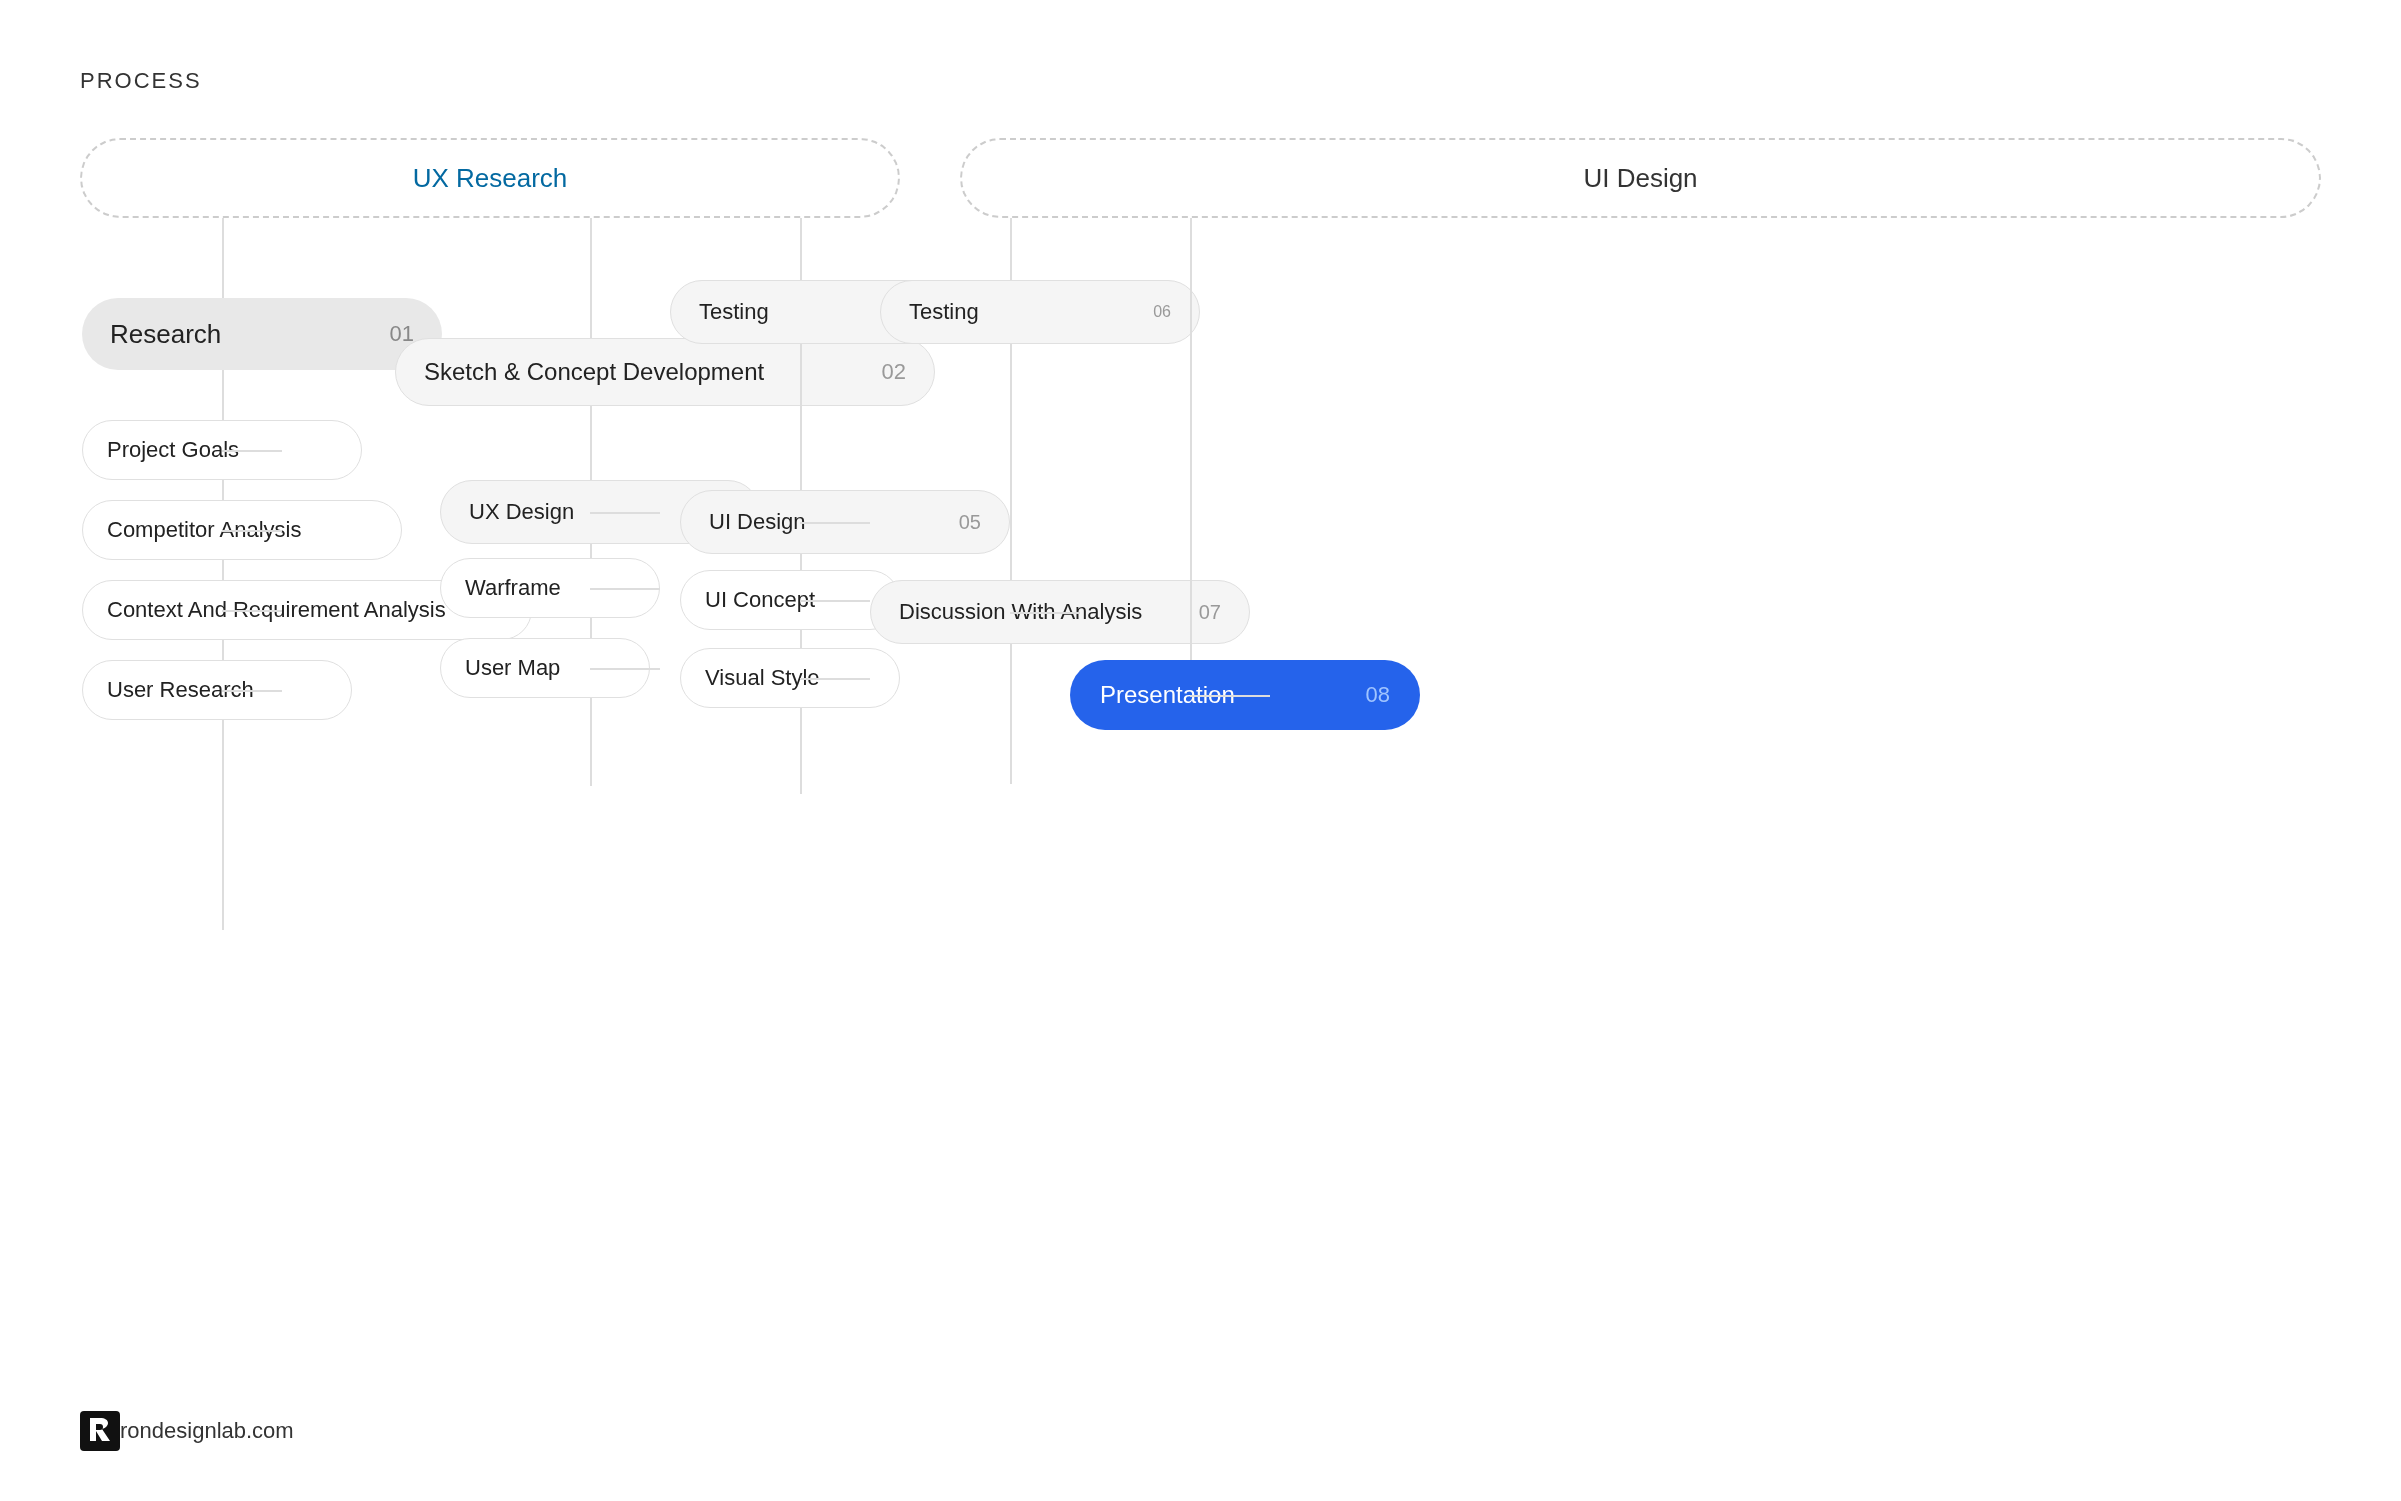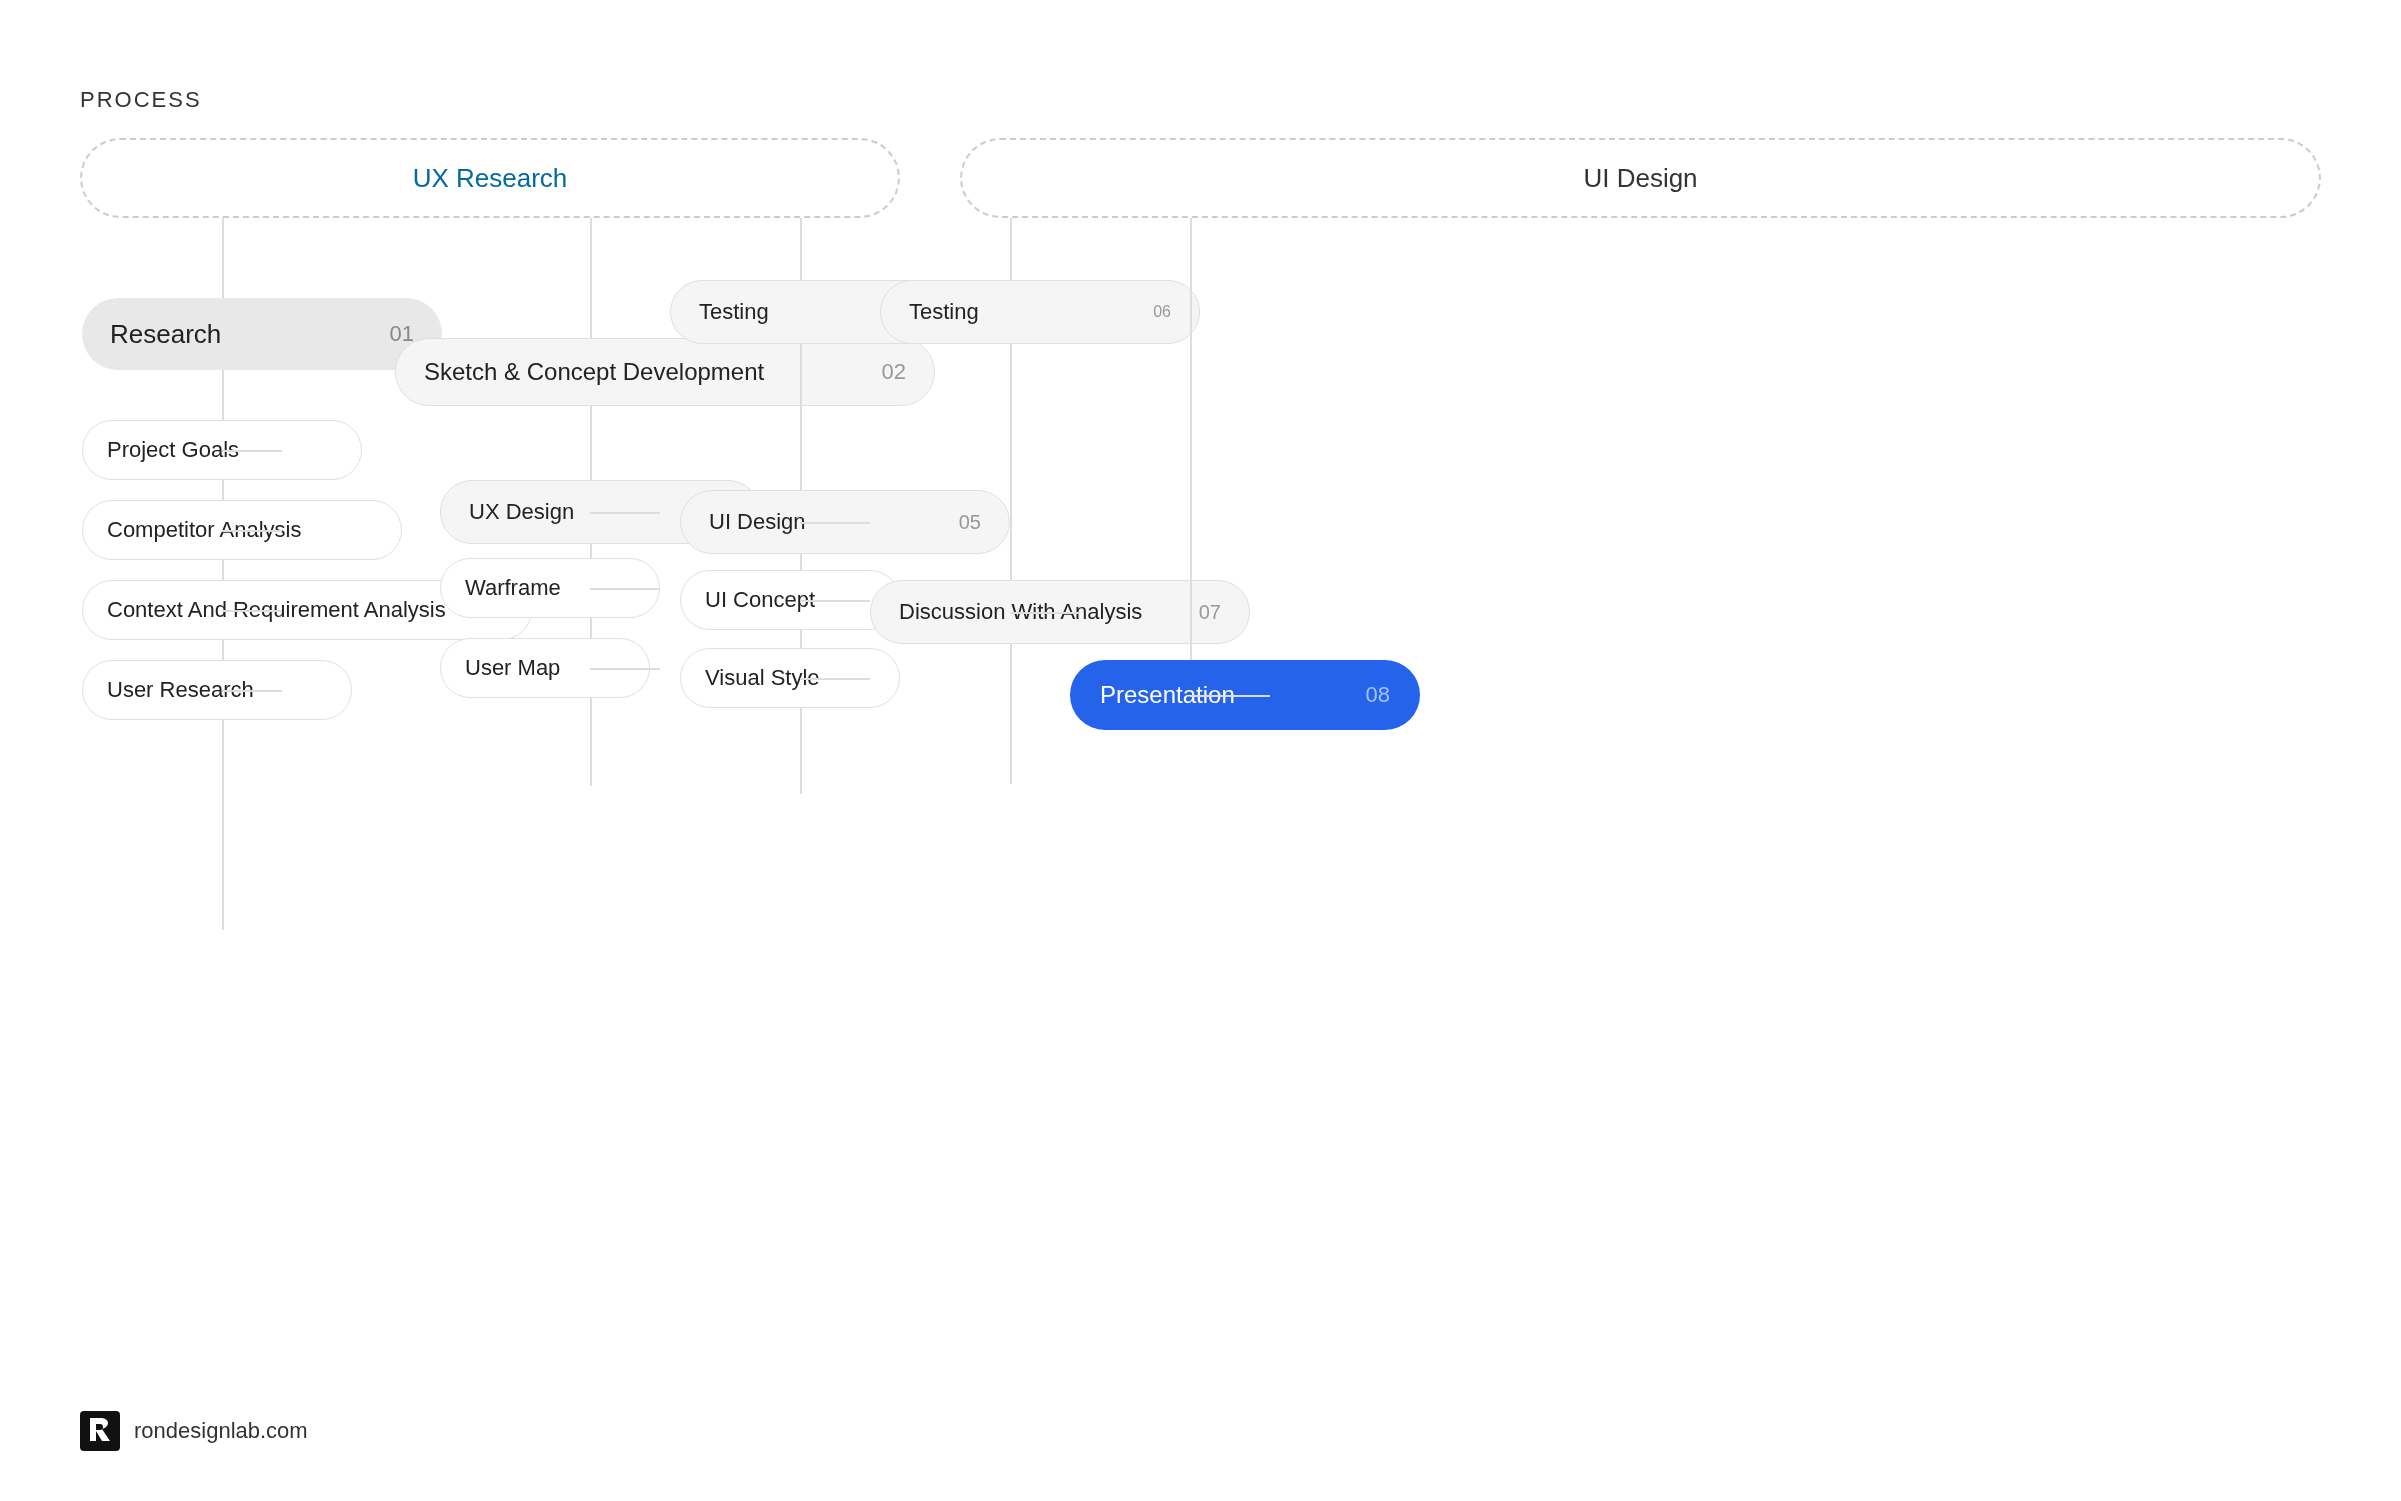--- a/index.html
+++ b/index.html
@@ -14,31 +14,30 @@
     }
 
     .page-title {
       position: absolute;
       top: 68px;
       left: 80px;
       font-size: 22px;
       font-weight: 500;
       color: #333;
       letter-spacing: 2px;
-      margin-top: 19px;
     }
 
     
     .footer {
       position: absolute;
       bottom: 50px;
       left: 80px;
       display: flex;
       align-items: center;
-      gap: 14px;
+      gap: 0;
     }
 
     .logo-icon {
       width: 40px;
       height: 40px;
     }
 
     .footer-url {
       font-size: 22px;
       color: #333;

